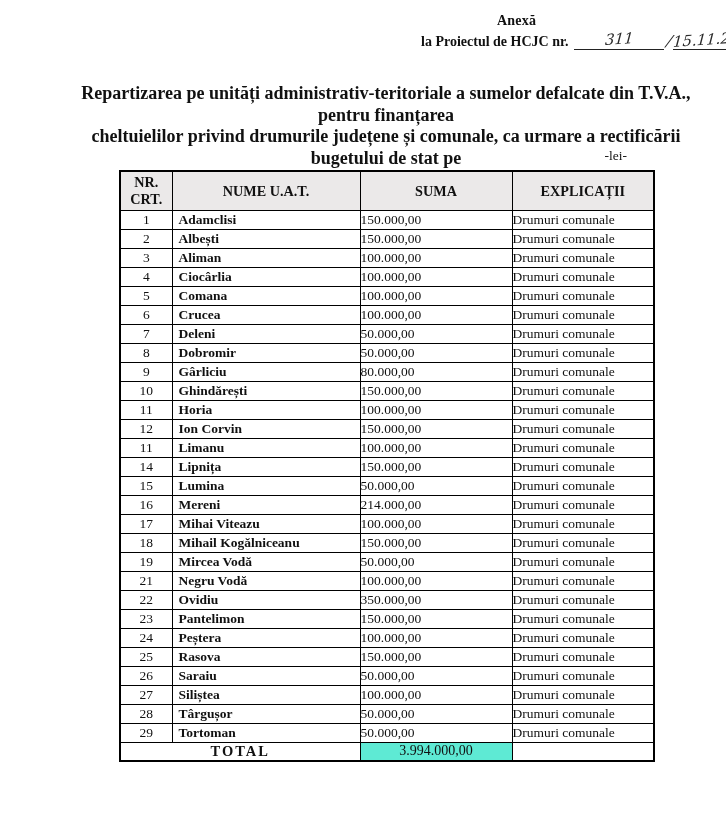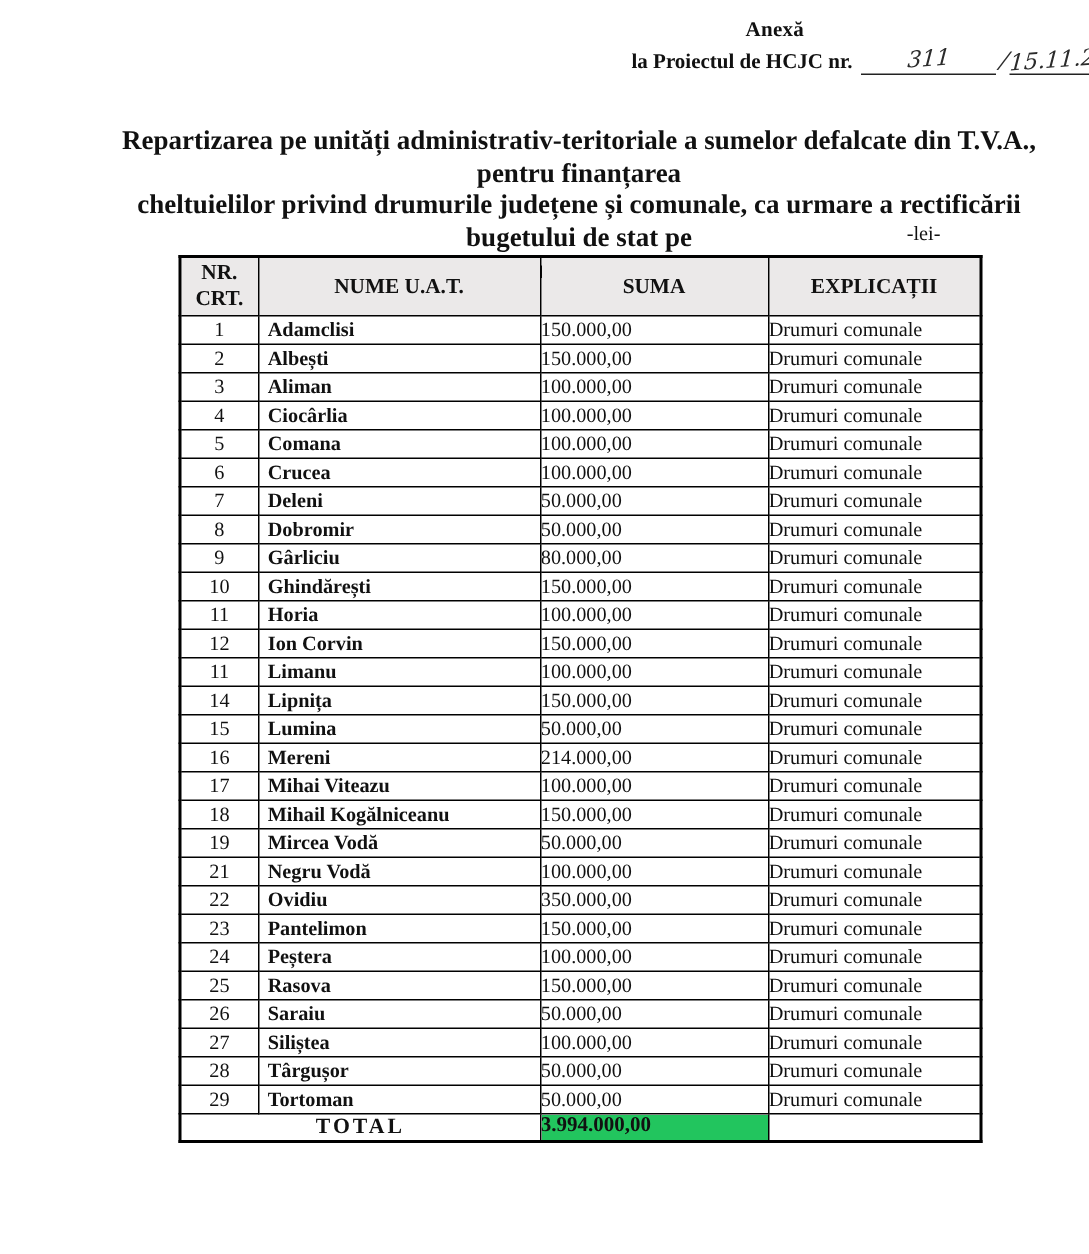--- a/index.html
+++ b/index.html
@@ -87,22 +87,22 @@
   td.nr   { text-align:center; }
   td.name { font-weight:bold; padding-left:6px; text-align:left; }
   td.sum  { text-align:left; }
   td.expl { text-align:left; }
   tfoot td { height:16px; vertical-align:middle; }
   td.total-label {
     font-weight:bold; text-align:center;
     font-size:14.5px; letter-spacing:2px;
   }
   td.total-sum {
-    background:#22c55e;
-    font-weight:bold; text-align:left;
+    background:#5eead4;
+    font-weight:normal; text-align:center;
     font-size:14px;
   }
 </style>
 </head>
 <body>
 
 <div class="page">
 
   <div class="annex">Anexă</div>
 

